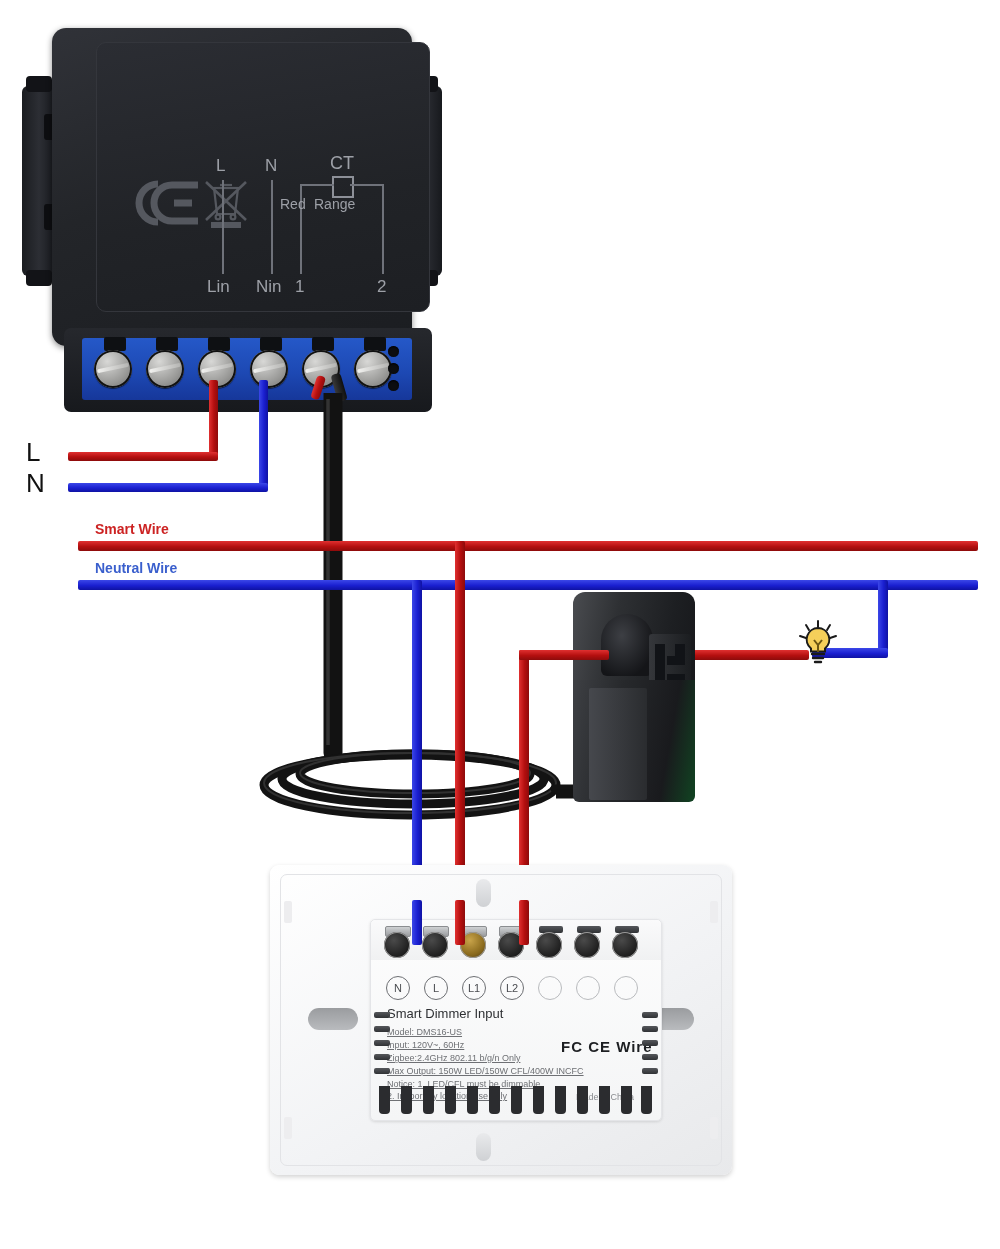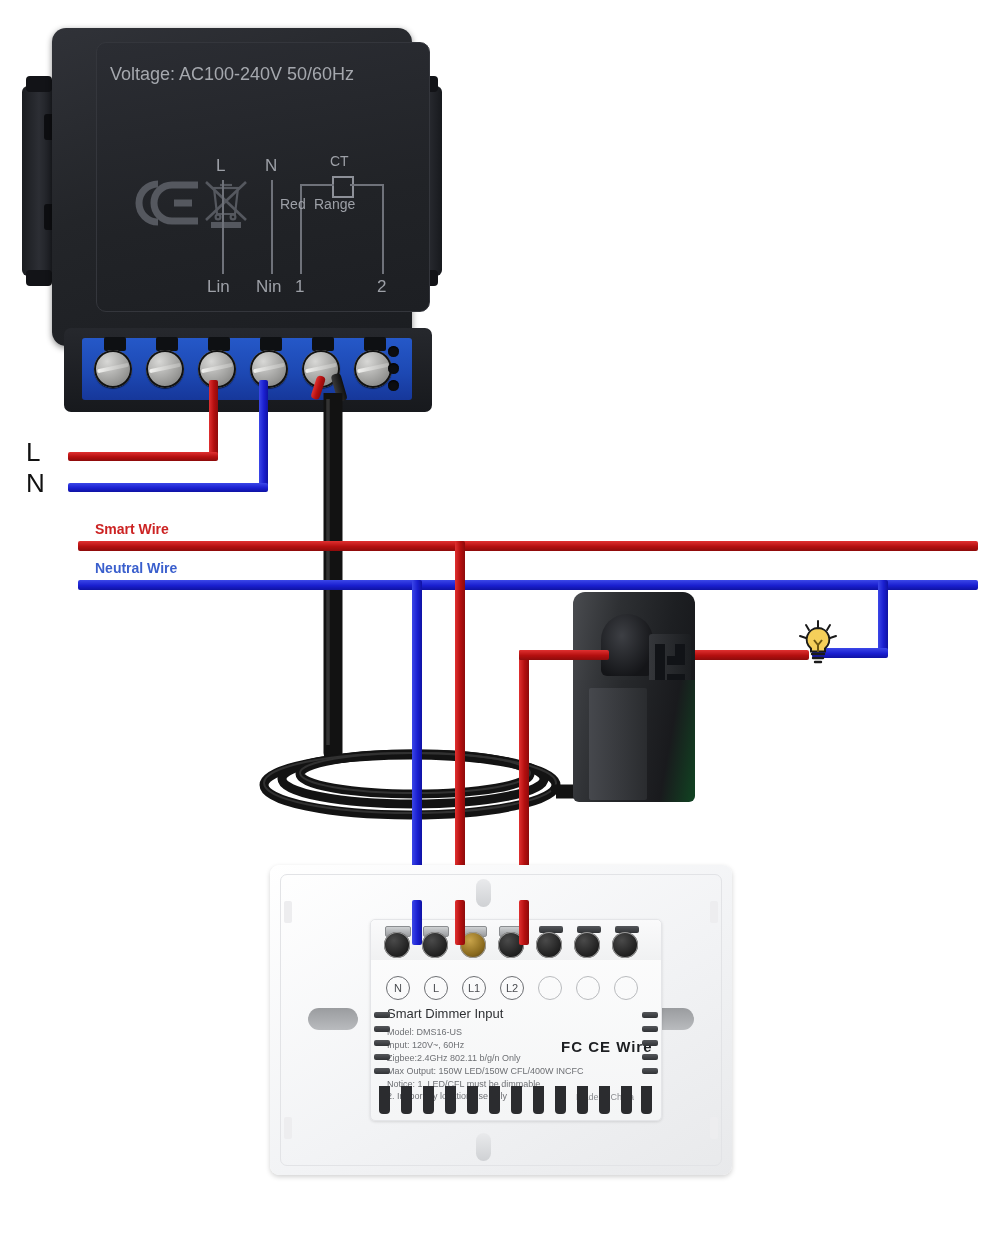--- a/index.html
+++ b/index.html
@@ -112,21 +112,21 @@
      background:linear-gradient(180deg,#fafafb,#f0f1f2);border-radius:5px 5px 0 0;}
   .screw-hole{position:absolute;width:26px;height:26px;border-radius:50%;top:9px;
      background:radial-gradient(circle at 38% 32%,#4a4a4a,#232323 60%,#0d0d0d 100%);
      box-shadow:inset 0 0 0 1px #9a9a9a;}
   .clampbar{position:absolute;top:-3px;width:24px;height:9px;border-radius:2px;
      background:linear-gradient(180deg,#cfd1d3,#9a9c9f);border:1px solid #8b8d90;}
   .ring{position:absolute;width:22px;height:22px;border-radius:50%;
      border:1px solid #6d6f73;top:0;display:flex;align-items:center;justify-content:center;
      font-size:11px;color:#4a4c50;}
   .ring.empty{border-color:#b9bbbe;}
-  .spec{position:absolute;color:#6e7074;font-size:9px;line-height:12.5px;white-space:nowrap;}
+  .spec{position:absolute;color:#6e7074;font-size:9px;line-height:12.5px;white-space:nowrap;text-decoration:underline;}
   .spec-title{position:absolute;color:#2e3033;font-size:13px;}
   .certs{position:absolute;color:#1d1f22;font-size:15px;font-weight:700;letter-spacing:1px;}
   .madein{position:absolute;color:#8a8c90;font-size:9px;}
   .fins{position:absolute;left:8px;bottom:4px;width:274px;height:30px;}
   .fin{position:absolute;width:11px;height:28px;background:#2b2c2f;border-radius:0 0 4px 4px;}
   .vent{position:absolute;width:24px;height:7px;border-radius:2px;
      background:linear-gradient(180deg,#55575b,#303235);}
   .btn-oval{position:absolute;width:15px;height:28px;border-radius:8px;
      background:linear-gradient(180deg,#e9eaec,#cfd1d4);}
 </style>
@@ -146,21 +146,20 @@
     <div class="ear r">
       <div class="ear-cap" style="top:-10px"></div>
       <div class="notch n1"></div>
         <div class="notch n2"></div>
       <div class="ear-cap" style="bottom:-10px"></div>
     </div>
 
     <div class="mod-body">
       <div class="mod-inner"></div>
 
-      <div class="mod-line2">Voltage: AC100-240V 50/60Hz</div>
 
       <div class="ce">
         <svg width="74" height="46" viewBox="0 0 74 46" aria-hidden="true">
           <path d="M30 4 A19 19 0 1 0 30 42" fill="none" stroke="#55585f" stroke-width="7"></path>
           <path d="M70 5 H44 A18 18 0 0 0 44 41 H70" fill="none" stroke="#55585f" stroke-width="7"></path>
           <path d="M46 23 H64" fill="none" stroke="#55585f" stroke-width="7"></path>
         </svg>
       </div>
 
       <div class="weee">
@@ -179,21 +178,21 @@
       </div>
 
       <div class="tlabel" style="left:164px;top:128px">L</div>
       <div class="tstem" style="left:170px;top:152px;height:94px"></div>
       <div class="tlabel" style="left:155px;top:249px">Lin</div>
 
       <div class="tlabel" style="left:213px;top:128px">N</div>
       <div class="tstem" style="left:219px;top:152px;height:94px"></div>
       <div class="tlabel" style="left:204px;top:249px">Nin</div>
 
-      <div class="tlabel" style="left:278px;top:125px;font-size:14px">CT</div>
+      <div class="tlabel" style="left:278px;top:125px;font-size:18px">CT</div>
       <div class="ct-box" style="left:280px;top:148px"></div>
       <div class="ct-wire" style="left:248px;top:156px;width:34px;height:2px"></div>
       <div class="ct-wire" style="left:298px;top:156px;width:34px;height:2px"></div>
       <div class="ct-wire" style="left:248px;top:156px;width:2px;height:90px"></div>
       <div class="ct-wire" style="left:330px;top:156px;width:2px;height:90px"></div>
       <div class="tlabel" style="left:228px;top:168px;font-size:14px">Red</div>
       <div class="tlabel" style="left:262px;top:168px;font-size:14px">Range</div>
       <div class="tlabel" style="left:243px;top:249px">1</div>
       <div class="tlabel" style="left:325px;top:249px">2</div>
     </div>

